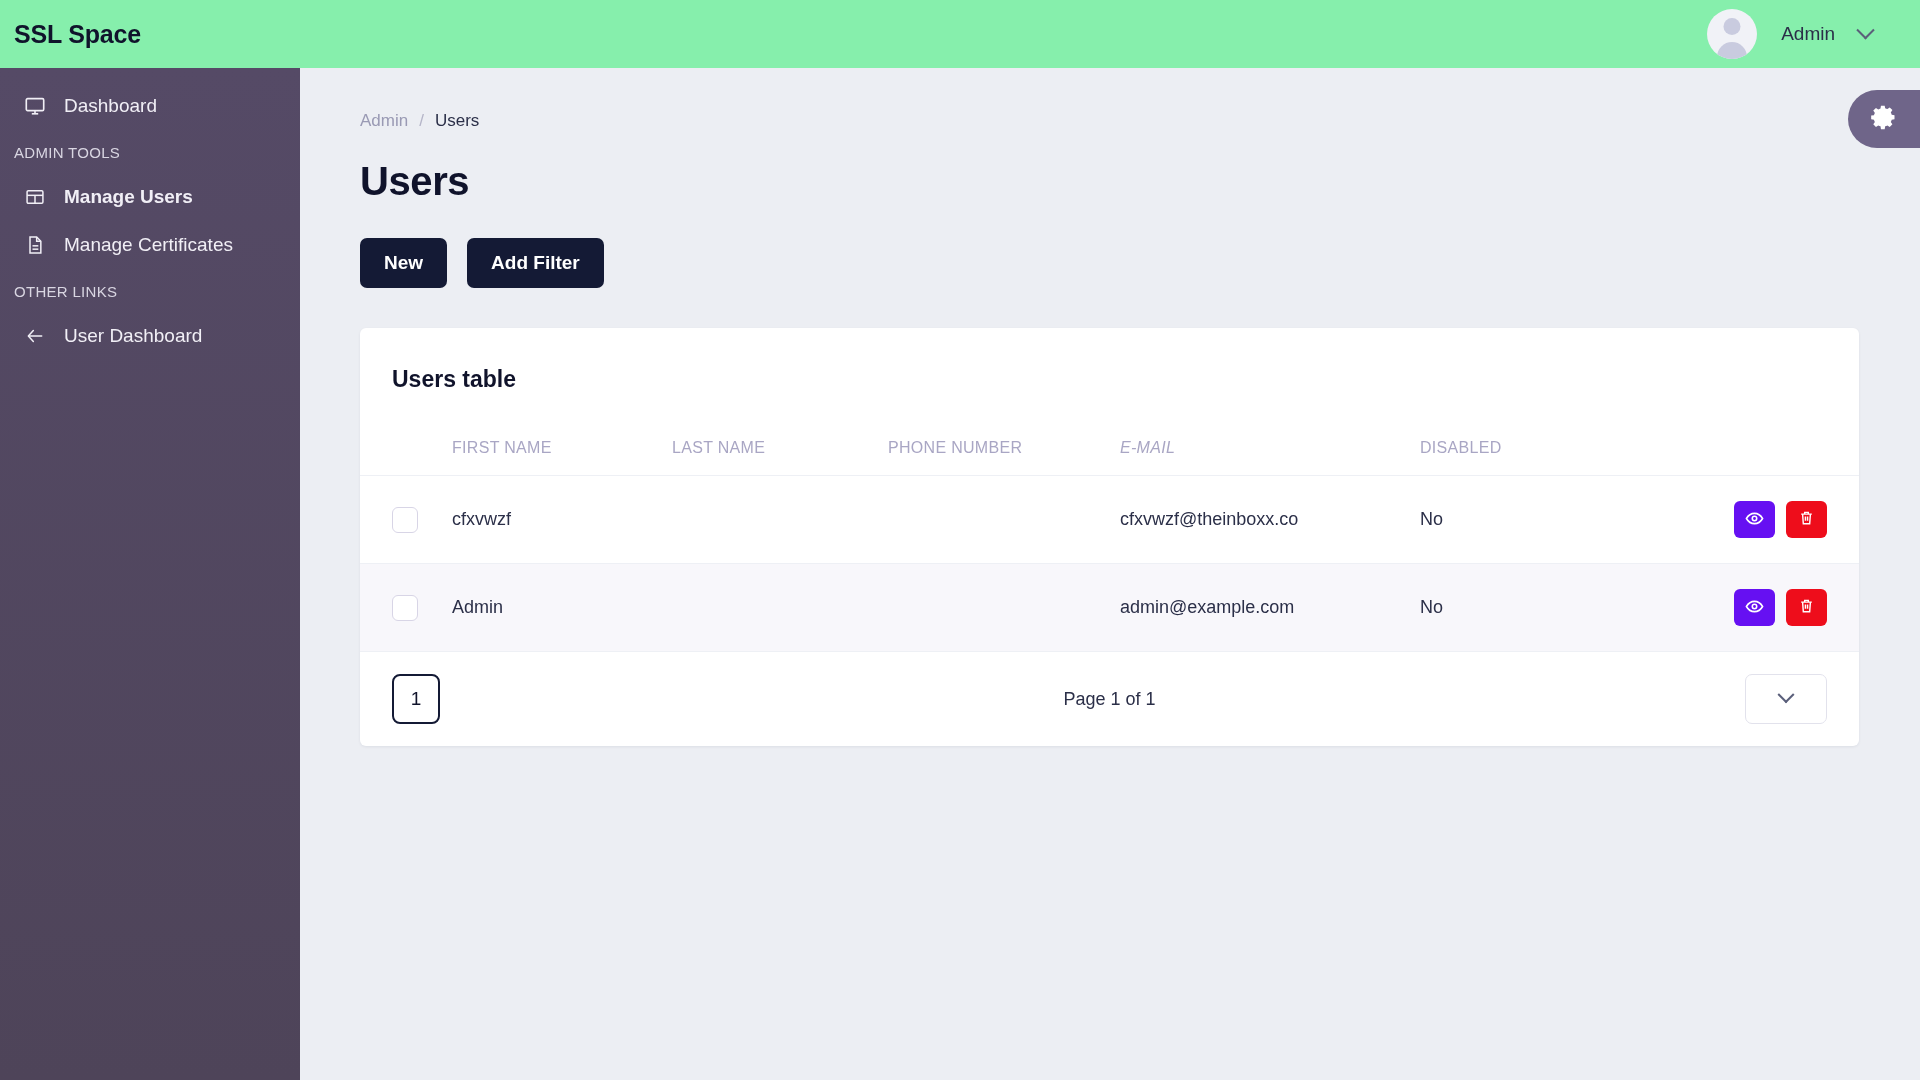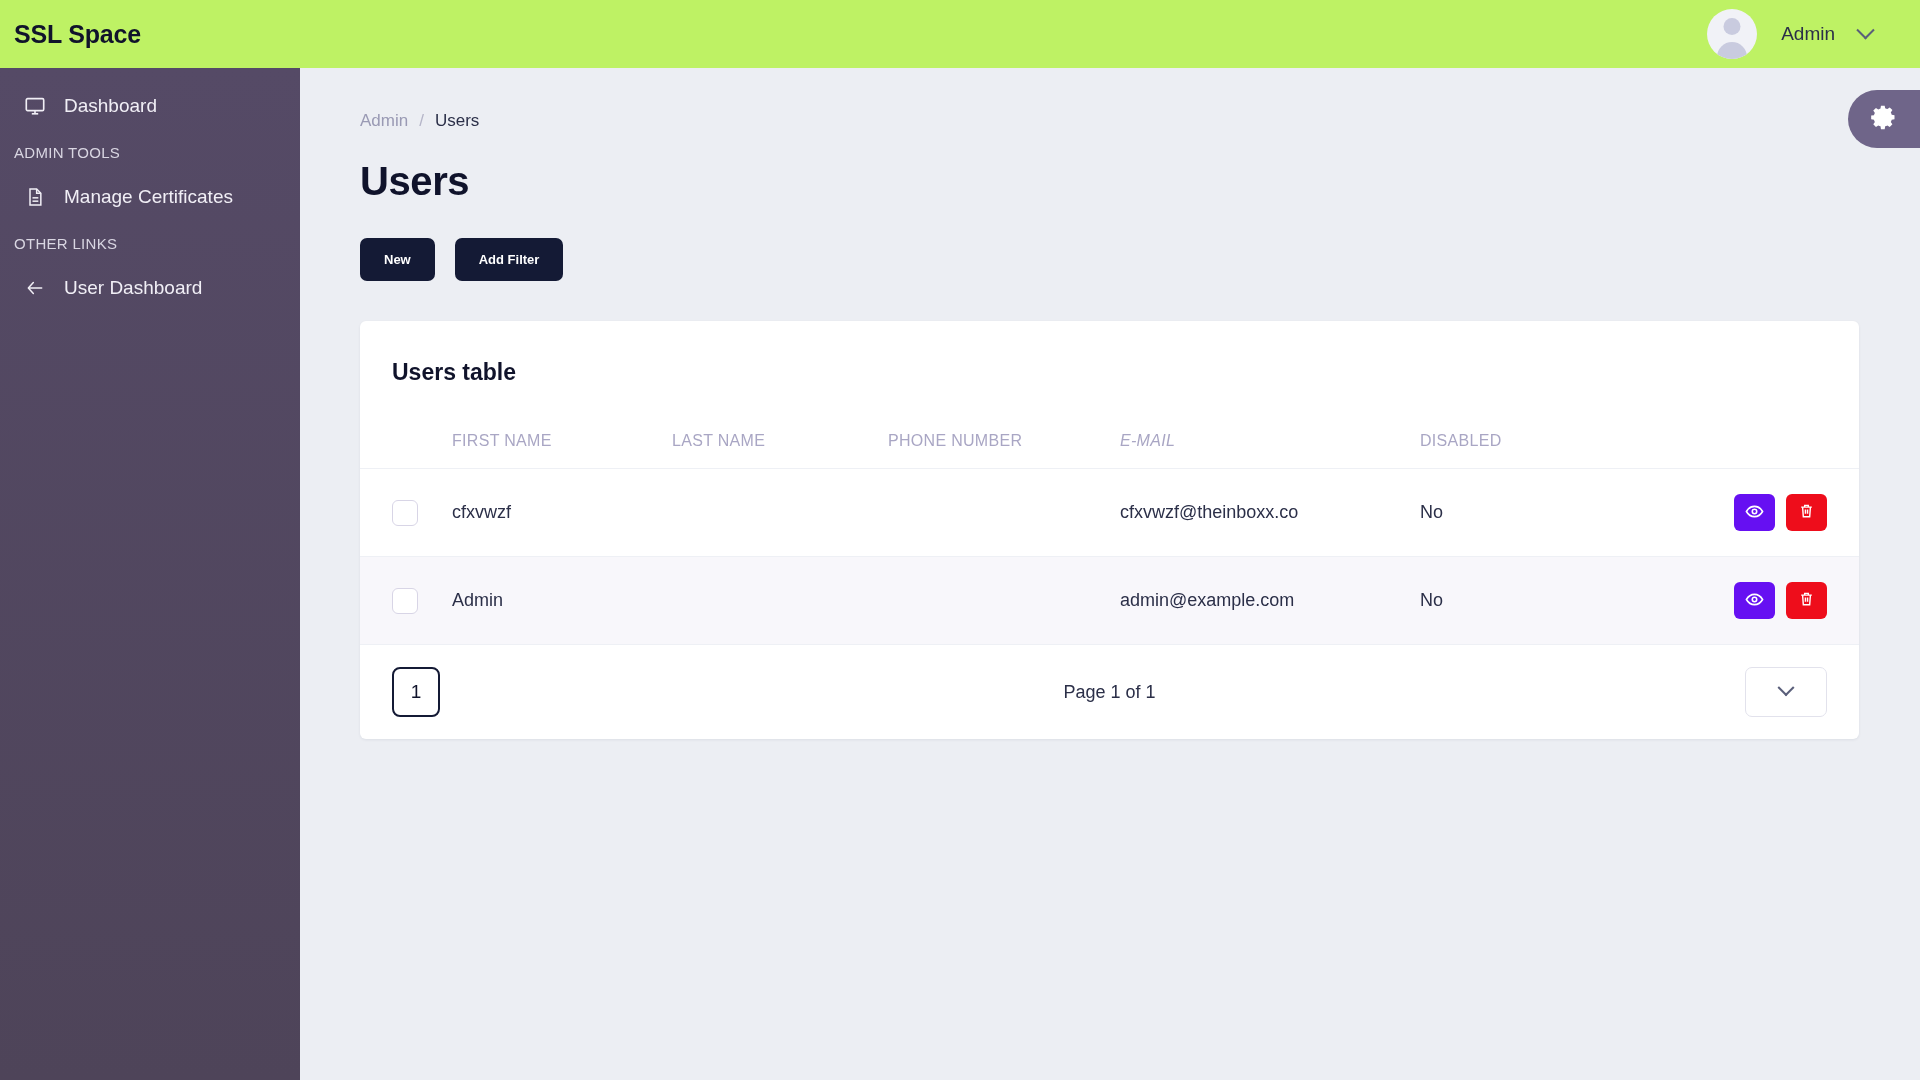--- a/index.html
+++ b/index.html
@@ -9,21 +9,21 @@
     overflow: hidden;
     font-family: "Liberation Sans", sans-serif;
     background: #eceef3;
   }
 
   
   .topbar {
     position: absolute;
     top: 0; left: 0;
     width: 1920px; height: 68px;
-    background: #bef264;
+    background: #86efac;
     display: flex;
     align-items: center;
     justify-content: space-between;
     padding: 0 48px 0 14px;
     z-index: 20;
   }
   .brand {
     font-size: 25px;
     font-weight: bold;
     color: #10132b;
@@ -147,21 +147,21 @@
   }
 
   .btn-row {
     display: flex;
     gap: 20px;
     padding: 34px 0 0 60px;
   }
   .btn-dark {
     background: #141a35;
     color: #ffffff;
-    font-size: 13px;
+    font-size: 19px;
     font-weight: bold;
     border: none;
     border-radius: 7px;
     padding: 14px 24px;
     cursor: pointer;
     font-family: "Liberation Sans", sans-serif;
   }
 
   
   .card {
@@ -310,20 +310,30 @@
       <svg width="22" height="22" viewBox="0 0 24 24" fill="none" stroke="#f1eff6" stroke-width="1.8">
         <rect x="2.5" y="4" width="19" height="13" rx="1.5"></rect>
         <line x1="8.5" y1="20.5" x2="15.5" y2="20.5"></line>
         <line x1="12" y1="17" x2="12" y2="20.5"></line>
       </svg>
     </span>
     <span>Dashboard</span>
   </div>
 
   <div class="nav-group-label">ADMIN TOOLS</div>
+  <div class="nav-item active">
+    <span class="nav-ico">
+      <svg width="20" height="20" viewBox="0 0 24 24" fill="none" stroke="#f1eff6" stroke-width="1.8">
+        <rect x="2.5" y="4.5" width="19" height="15" rx="1.5"></rect>
+        <line x1="2.5" y1="10" x2="21.5" y2="10"></line>
+        <line x1="12" y1="10" x2="12" y2="19.5"></line>
+      </svg>
+    </span>
+    <span>Manage Users</span>
+  </div>
   <div class="nav-item">
     <span class="nav-ico">
       <svg width="20" height="22" viewBox="0 0 24 24" fill="none" stroke="#f1eff6" stroke-width="1.8">
         <path d="M6 2.5h8l5 5v14H6z"></path>
         <path d="M14 2.5v5h5"></path>
         <line x1="9" y1="13" x2="16" y2="13"></line>
         <line x1="9" y1="17" x2="16" y2="17"></line>
       </svg>
     </span>
     <span>Manage Certificates</span>

